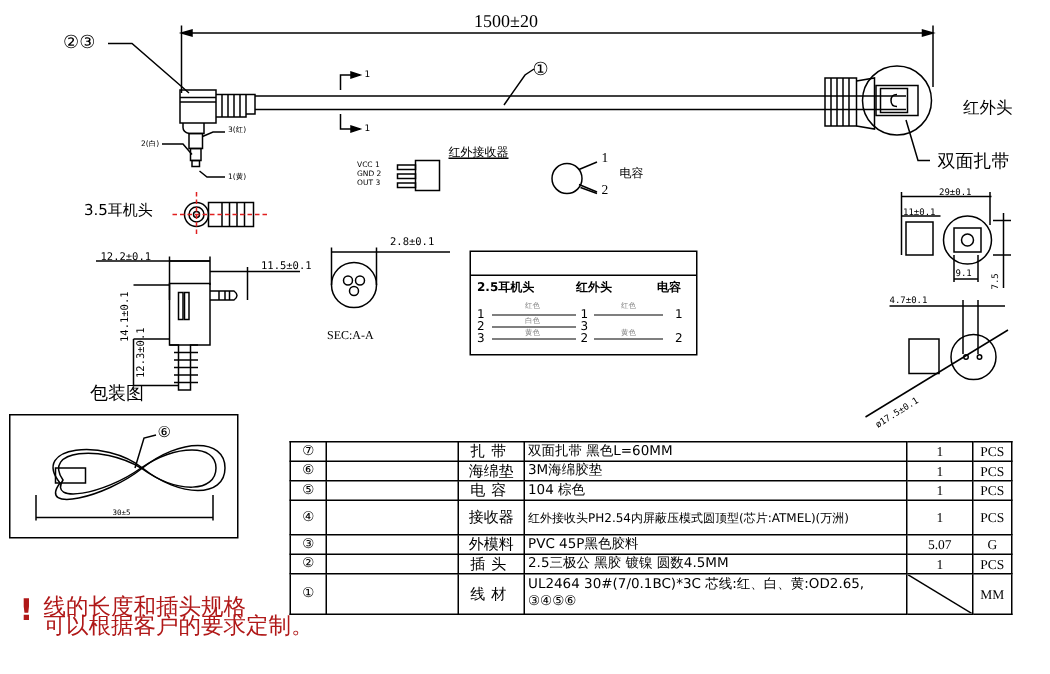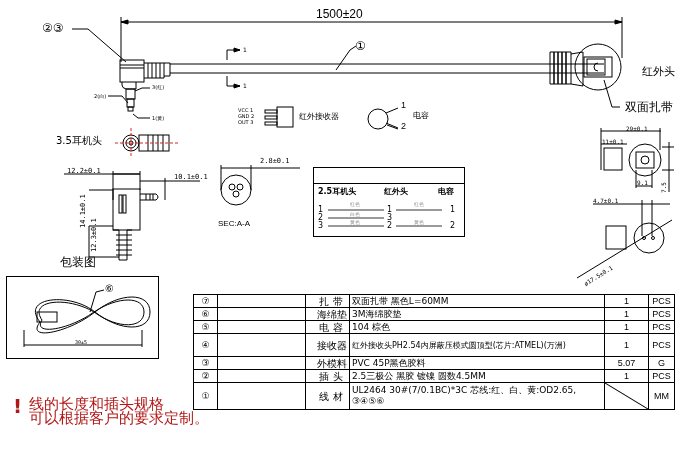--- a/index.html
+++ b/index.html
@@ -1,25 +1,25 @@
 <!DOCTYPE html>
 <html><head>
 <meta charset="utf-8">
 <style>
   html,body{margin:0;padding:0;background:#fff;}
   body{width:700px;height:449px;position:relative;overflow:hidden;font-family:"DejaVu Sans",sans-serif;color:#000;}
   svg.draw{position:absolute;left:0;top:0;}
   .t{position:absolute;white-space:nowrap;line-height:1;}
-  .serif{font-family:Liberation Sans, sans-serif;}
+  .serif{font-family:Liberation Serif, serif;}
   .mono{font-family:"DejaVu Sans Mono",monospace;}
   
   table.bom{position:absolute;left:193px;top:294px;width:481px;border-collapse:collapse;font-size:9px;table-layout:fixed;}
   table.bom td{border:1.5px solid #000;padding:0 2px;height:12px;line-height:11px;white-space:nowrap;overflow:hidden;}
   table.bom td.c{text-align:center;}
-  table.bom td.name{text-align:right;letter-spacing:4px;font-size:10px;}
+  table.bom td.name{text-align:center;letter-spacing:4px;font-size:10px;}
   table.bom td.name.tight{letter-spacing:0;}
   table.bom tr.tall td{height:22px;}
   table.bom tr.tall2 td{height:26px;}
   table.bom tr.hdr td{height:14px;font-family:"DejaVu Serif",serif;font-size:8px;}
   td.diag{position:relative;}
   td.diag svg{position:absolute;left:0;top:0;width:100%;height:100%;}
   .wiring{position:absolute;left:313px;top:167px;width:150px;height:68px;border:1.3px solid #000;font-size:8px;}
   .wiring .title{position:absolute;left:0;top:2px;width:100%;text-align:center;font-size:9px;font-weight:bold;}
   .wiring .rule{position:absolute;left:0;top:15px;width:100%;border-top:1px solid #000;}
   .note{color:#b01818;font-size:15px;}
@@ -175,29 +175,29 @@
 <div class="t" style="left:243px;top:83px;font-size:6px;">1</div>
 <div class="t" style="left:152px;top:85px;font-size:5px;">3(红)</div>
 <div class="t" style="left:94px;top:94px;font-size:5px;">2(白)</div>
 <div class="t" style="left:152px;top:116px;font-size:5px;">1(黄)</div>
 
 <div>
   <div class="t" style="left:238px;top:108px;font-size:5px;"><span>VCC</span> <span>1</span></div>
   <div class="t" style="left:238px;top:114px;font-size:5px;"><span>GND</span> <span>2</span></div>
   <div class="t" style="left:238px;top:120px;font-size:5px;"><span>OUT</span> <span>3</span></div>
 </div>
-<div class="t" style="left:299px;top:113px;font-size:8px;">红外接收器</div>
+<div class="t" style="left:299px;top:98px;font-size:8px;text-decoration:underline;">红外接收器</div>
 <div class="t serif" style="left:401px;top:101px;font-size:9px;">1</div>
 <div class="t serif" style="left:401px;top:122px;font-size:9px;">2</div>
 <div class="t" style="left:413px;top:112px;font-size:8px;">电容</div>
 
 <div class="t" style="left:56px;top:136px;font-size:10px;">3.5耳机头</div>
 
 <div class="t mono" style="left:67px;top:168px;font-size:7px;">12.2±0.1</div>
-<div class="t mono" style="left:174px;top:174px;font-size:7px;">10.1±0.1</div>
+<div class="t mono" style="left:174px;top:174px;font-size:7px;">11.5±0.1</div>
 <div class="t mono" style="left:80px;top:228px;font-size:7px;transform:rotate(-90deg);transform-origin:left top;">14.1±0.1</div>
 <div class="t mono" style="left:91px;top:252px;font-size:7px;transform:rotate(-90deg);transform-origin:left top;">12.3±0.1</div>
 <div class="t mono" style="left:260px;top:158px;font-size:7px;text-align:center;">2.8±0.1</div>
 <div class="t serif" style="left:218px;top:220px;font-size:8px;">SEC:A-A</div>
 
 <div class="t mono" style="left:626px;top:126px;font-size:6px;">29±0.1</div>
 <div class="t mono" style="left:602px;top:139px;font-size:6px;">11±0.1</div>
 <div class="t mono" style="left:637px;top:180px;font-size:6px;">9.1</div>
 <div class="t mono" style="left:661px;top:193px;font-size:6px;transform:rotate(-90deg);transform-origin:left top;">7.5</div>
 <div class="t mono" style="left:593px;top:198px;font-size:6px;">4.7±0.1</div>

